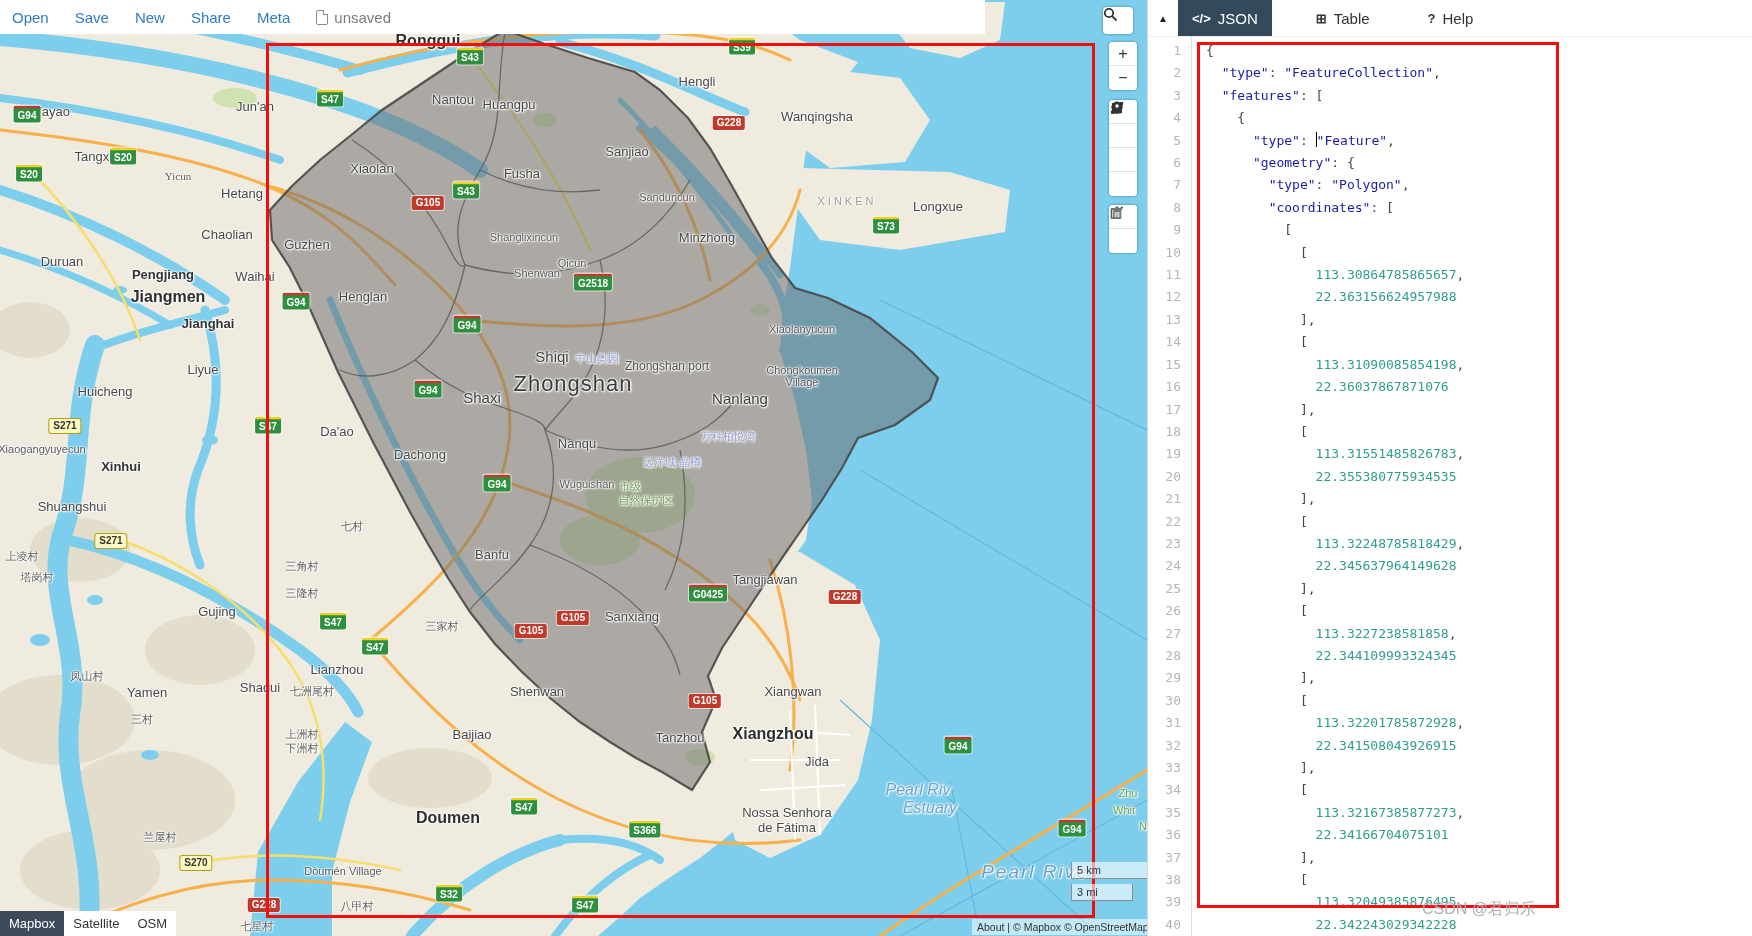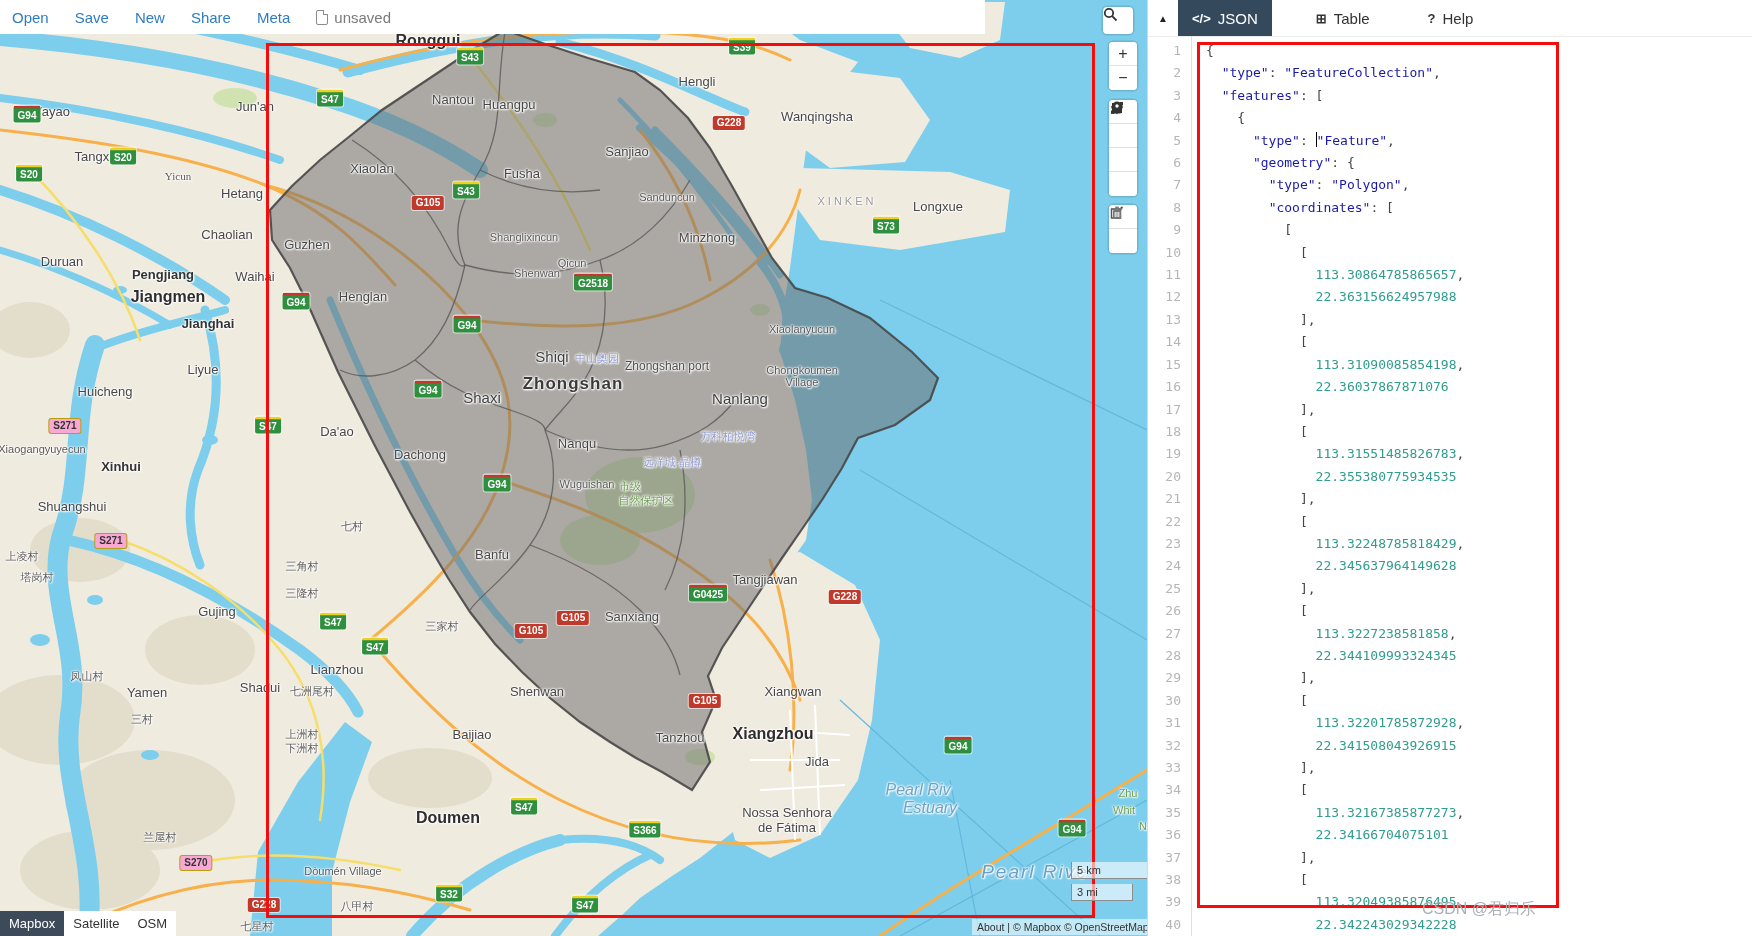--- a/index.html
+++ b/index.html
@@ -9,39 +9,39 @@
   
   #map{position:absolute;left:0;top:0;width:1147px;height:936px;overflow:hidden;background:#f0ebdf;}
   #map svg{position:absolute;left:0;top:0;}
   .layer{position:absolute;left:0;top:0;width:100%;height:100%;pointer-events:none;}
 
   
   .lb{position:absolute;transform:translate(-50%,-50%);white-space:nowrap;
       text-shadow:0 0 2px #fff,0 0 2px #fff,0 0 3px #fff,1px 1px 2px #fff;}
   .city{font-size:16px;color:#2d2d2d;font-weight:700;}
   .city2{font-size:13px;color:#333;font-weight:700;}
-  .cityXL{font-size:17px;color:#3b3b3b;letter-spacing:1px;font-weight:bold;}
+  .cityXL{font-size:22px;color:#3b3b3b;letter-spacing:1px;}
   .town{font-size:13px;color:#474747;}
   .town15{font-size:15px;color:#404040;}
   .vill{font-size:11px;color:#595959;}
   .vill12{font-size:12px;color:#4f4f4f;}
   .zh{font-size:11px;color:#5f5f5f;}
   .dev{font-size:11px;color:#8e99cf;}
   .nat{font-size:11px;color:#6f9e53;}
   .spaced{font-size:11px;color:#9b9b9b;letter-spacing:3px;}
   .wat{font-size:16px;color:#6ca3c6;font-style:italic;}
   .watXL{font-size:19px;color:#69a0c4;font-style:italic;letter-spacing:2px;}
 
   
   .sh{position:absolute;transform:translate(-50%,-50%);font:700 10px "Liberation Sans",sans-serif;
       color:#fff;padding:1px 4px;border-radius:2px;line-height:12px;box-shadow:0 0 0 1px rgba(255,255,255,.6);}
   .se{background:#2e8f3e;border-top:3px solid #f0d023;}
   .ge{background:#2e8f3e;border-top:3px solid #c2392b;}
   .gn{background:#c0392b;}
-  .sp{background:#f9a8d4;color:#333;box-shadow:0 0 0 1px #b89e12;}
+  .sp{background:#fef9c3;color:#333;box-shadow:0 0 0 1px #b89e12;}
 
   
   #menubar{position:absolute;left:0;top:0;width:985px;height:34px;background:#fff;
      display:flex;align-items:center;gap:26px;padding-left:12px;box-sizing:border-box;}
   .mitem{color:#2f7dc0;font-size:15px;cursor:pointer;}
   .unsaved-wrap{display:flex;align-items:center;gap:6px;color:#7a7a7a;font-size:15px;}
   .doc-icon{display:inline-block;width:10px;height:13px;border:1.5px solid #8a8a8a;border-radius:2px;position:relative;}
   .doc-icon:after{content:"";position:absolute;right:-1px;top:-1px;width:4px;height:4px;background:#fff;border-left:1.5px solid #8a8a8a;border-bottom:1.5px solid #8a8a8a;}
 
   

